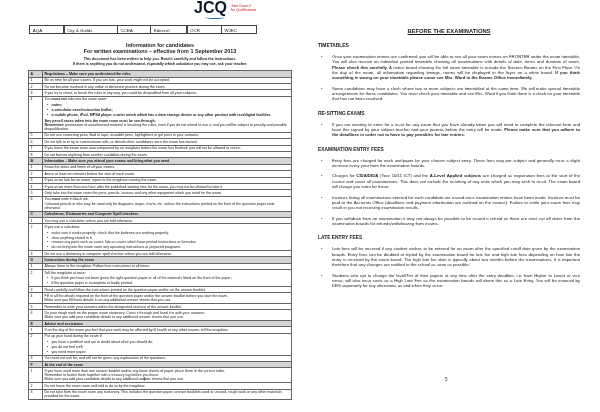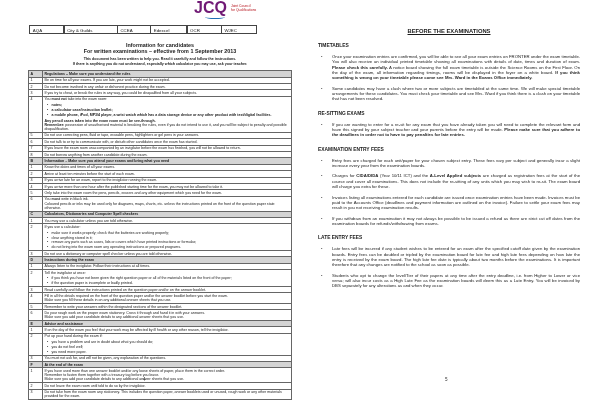--- a/index.html
+++ b/index.html
@@ -3,21 +3,21 @@
 <meta charset="utf-8">
 <style>
   html,body{margin:0;padding:0;}
   body{
     width:600px;height:412px;position:relative;overflow:hidden;
     background:#ffffff;font-family:"Liberation Sans", sans-serif;color:#1a1a1a;
     -webkit-font-smoothing:antialiased;
   }
   
   .logo{position:absolute;left:194px;top:0px;height:22px;}
-  .logo .jcq{font-size:16px;font-weight:bold;color:#701a75;letter-spacing:0px;line-height:16px;}
+  .logo .jcq{font-size:16px;font-weight:bold;color:#0f172a;letter-spacing:0px;line-height:16px;}
   .logo .swoosh{position:absolute;left:11px;top:15px;width:20px;height:3px;border-bottom:1.5px solid #1f6fb5;border-radius:0 0 60% 60%;}
   .logo .tag{position:absolute;left:37px;top:4px;font-size:3.4px;line-height:4px;color:#b5121b;white-space:nowrap;}
   
   .boards{position:absolute;left:30px;top:25px;display:flex;}
   .board-cell{border:0.7px solid #444;margin-left:-0.7px;height:9px;line-height:9px;
     font-size:4.4px;padding-left:2.5px;box-sizing:border-box;background:#fff;}
   
   .page-left{position:absolute;left:28px;top:42px;width:264px;}
   .lp-title1,.lp-title2{text-align:center;font-weight:bold;font-size:5.4px;line-height:6.4px;}
   .lp-intro{text-align:center;font-weight:bold;font-size:3.6px;line-height:4.5px;margin-top:2.5px;}

